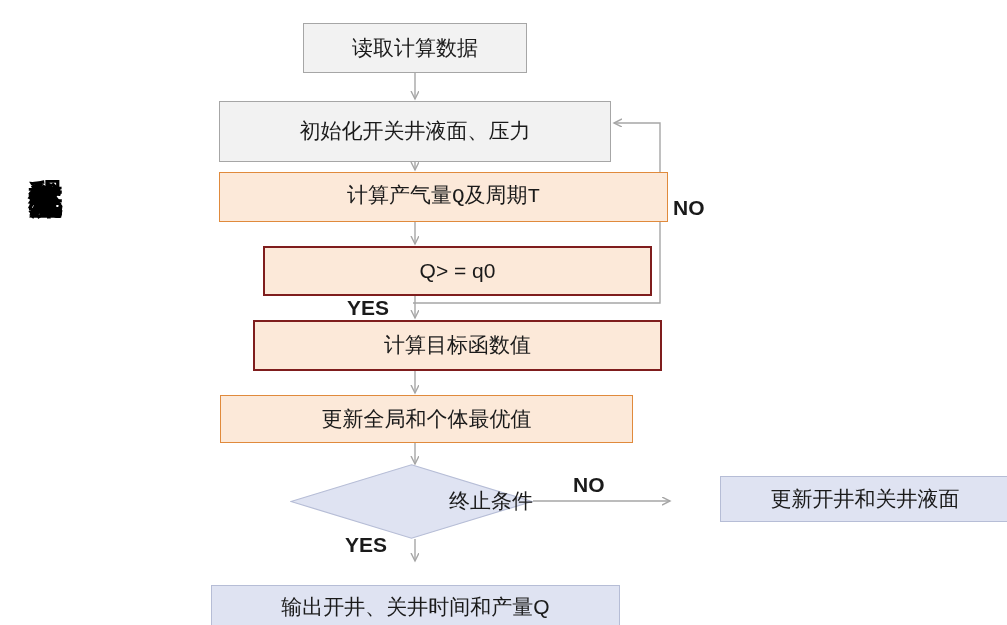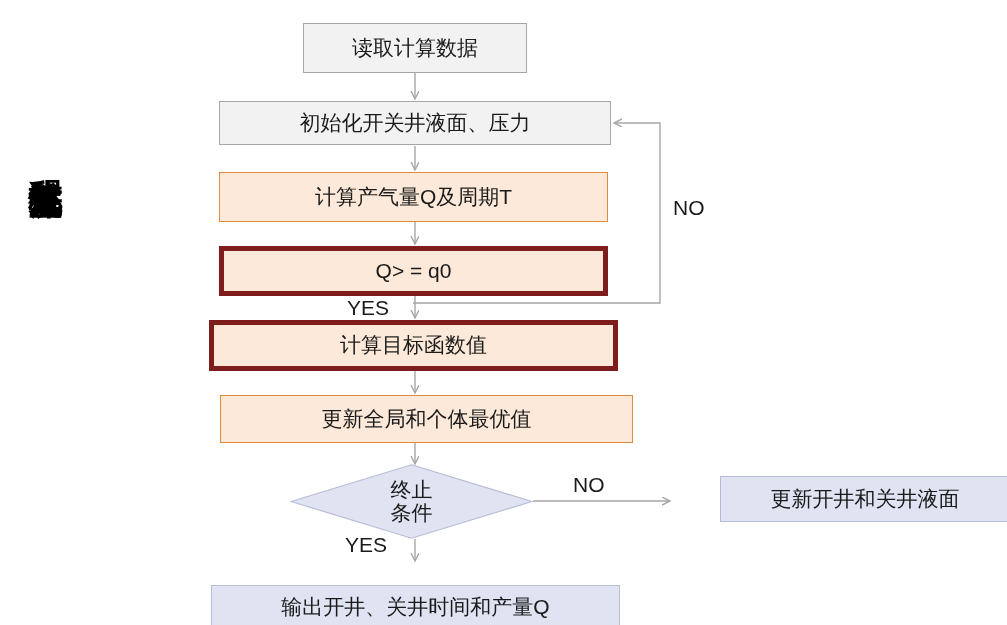--- a/index.html
+++ b/index.html
@@ -45,52 +45,54 @@
   .node.gray {
     background: #f2f2f2;
     border: 1px solid #a6a6a6;
   }
   .node.orange {
     background: #fce9d9;
     border: 1px solid #e08a3c;
   }
   .node.orange-soft {
     background: #fce9d9;
-    border: 5px solid #7f1d1d;
+    border: 2px solid #7f1d1d;
+    margin-left: 44px;
   }
   .node.blue {
     background: #dfe3f2;
     border: 1px solid #b6bdd6;
   }
   .diamond-wrap {
     position: absolute;
   }
   .diamond-wrap svg {
     display: block;
   }
   .diamond-label {
     position: absolute;
     left: 0;
     top: 0;
     width: 100%;
     height: 100%;
     display: flex;
-    flex-direction: column;
+    flex-direction: row;
     align-items: center;
-    justify-content: center;
+    justify-content: flex-end;
     font-size: 21px;
     color: #1a1a1a;
     line-height: 1.08;
     pointer-events: none;
   }
   .edge-label {
     position: absolute;
     font-size: 21px;
     color: #1a1a1a;
     white-space: nowrap;
+    font-weight: bold;
   }
   #arrows {
     position: absolute;
     left: 0;
     top: 0;
     width: 1007px;
     height: 625px;
     pointer-events: none;
   }
 </style>
@@ -124,23 +126,23 @@
       <path d="M533,501 L670,501" marker-end="url(#ah)"></path>
 
       <path d="M413,303 L660,303 L660,123 L614,123" marker-end="url(#ah)"></path>
     </g>
   </svg>
 
   <div class="vtitle">柱塞优化算法流程</div>
 
   <div class="node gray" style="left:303px; top:23px; width:224px; height:50px;">读取计算数据</div>
 
-  <div class="node gray" style="left:219px; top:101px; width:392px; height:44px;">初始化开关井液面、压力</div>
+  <div class="node gray" style="left:219px; top:101px; width:392px; height:61px;">初始化开关井液面、压力</div>
 
-  <div class="node orange" style="left:219px; top:172px; width:389px; height:50px;">计算产气量Q及周期T</div>
+  <div class="node orange" style="left:219px; top:172px; width:449px; height:50px;font-family:Liberation Mono, monospace;">计算产气量Q及周期T</div>
 
   <div class="node orange-soft" style="left:219px; top:246px; width:389px; height:50px;">Q&gt; = q0</div>
 
   <div class="node orange-soft" style="left:209px; top:320px; width:409px; height:51px;text-align:right;">计算目标函数值</div>
 
   <div class="node orange" style="left:220px; top:395px; width:413px; height:48px;">更新全局和个体最优值</div>
 
   <div class="diamond-wrap" style="left:290px; top:464px; width:243px; height:75px;">
     <svg width="243" height="75" viewBox="0 0 243 75">
       <polygon points="121.5,0.8 242,37.5 121.5,74.2 1,37.5" fill="#dfe3f2" stroke="#b6bdd6" stroke-width="1.2"></polygon>

